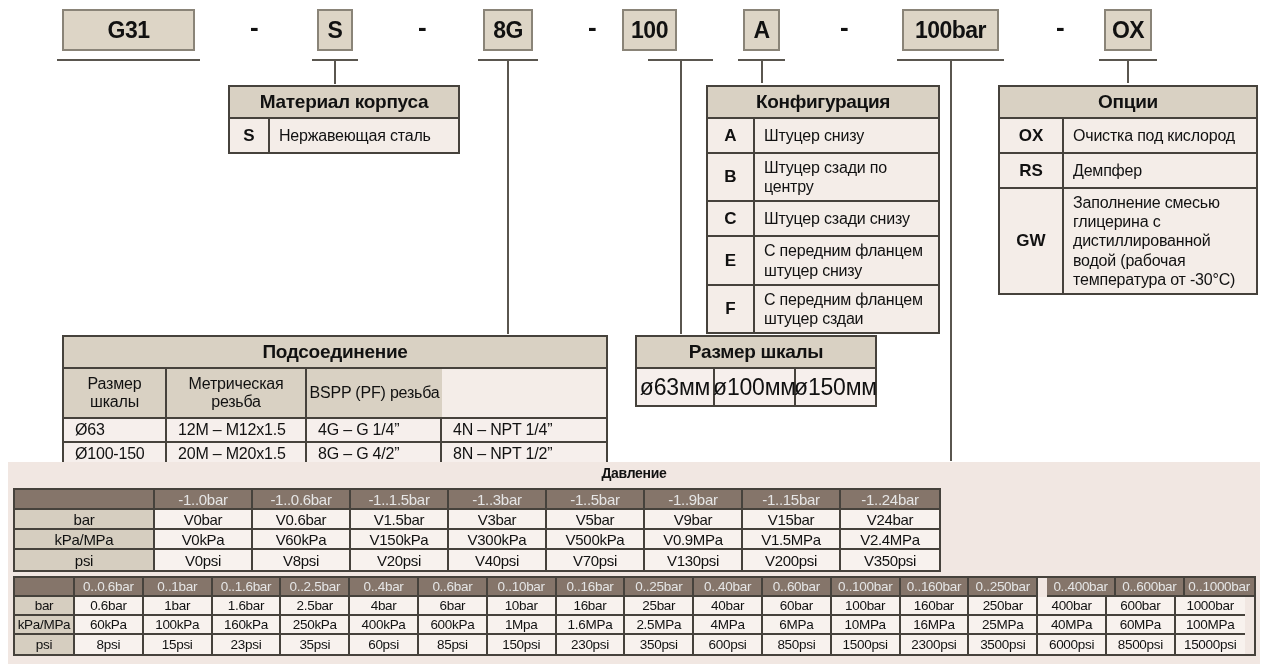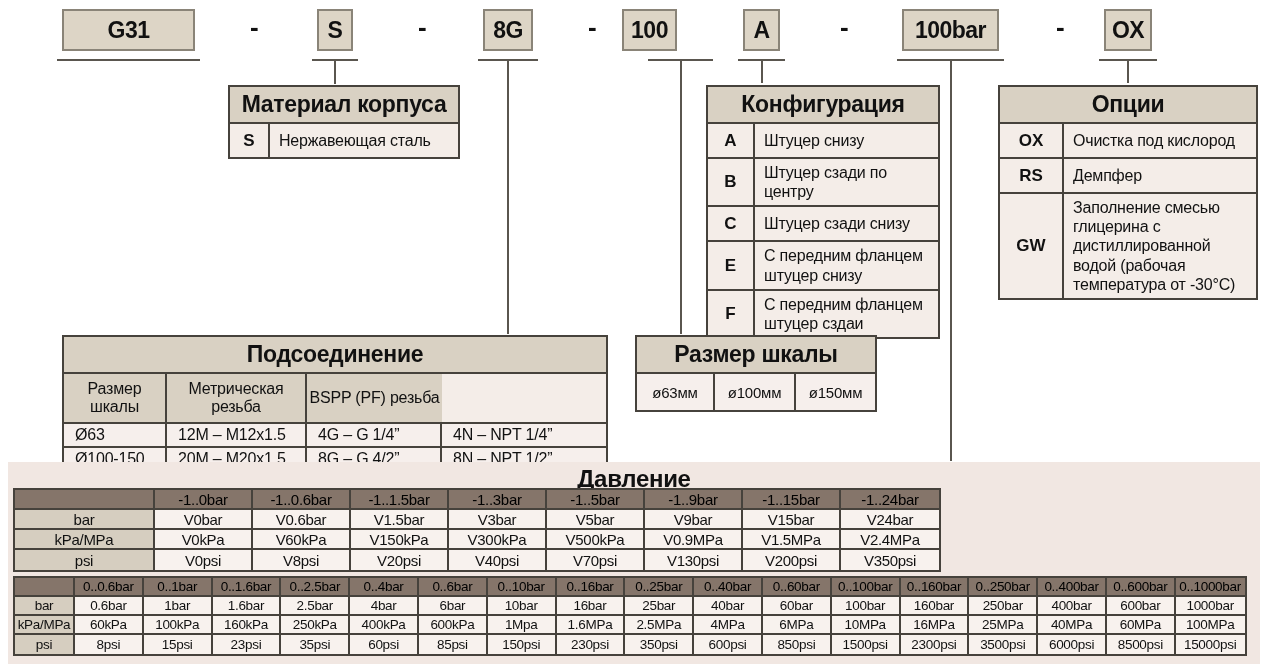--- a/index.html
+++ b/index.html
@@ -7,47 +7,47 @@
         font-family:"Liberation Sans","DejaVu Sans",sans-serif;color:#111;}
   
   .code-box{position:absolute;top:9px;height:42px;background:#ddd5c6;border:2px solid #8a8478;
             box-sizing:border-box;display:flex;align-items:center;justify-content:center;
             font-weight:bold;font-size:23px;letter-spacing:-0.5px;}
   .underline{position:absolute;top:59px;height:2px;background:#5a564f;}
   .connector{position:absolute;width:2px;background:#5a564f;}
   .dash{position:absolute;top:12px;font-weight:bold;font-size:26px;}
   
   .lookup{position:absolute;border:2px solid #46423c;box-sizing:border-box;background:#f4ede8;}
-  .lk-title{background:#d9d1c3;font-weight:bold;text-align:center;font-size:23px;
+  .lk-title{background:#d9d1c3;font-weight:bold;text-align:center;font-size:19px;
             padding:4px 2px;border-bottom:2px solid #46423c;letter-spacing:-0.3px;}
   .lk-row{display:flex;border-bottom:2px solid #46423c;background:#f4ede8;min-height:33px;}
   .lk-row:last-child{border-bottom:none;}
   .lk-code{font-weight:bold;display:flex;align-items:center;justify-content:center;
            border-right:2px solid #46423c;font-size:17px;flex-shrink:0;}
   .lk-desc{padding:4px 9px;font-size:16px;line-height:1.2;display:flex;align-items:center;
            letter-spacing:-0.2px;}
   
   .cn-row{display:flex;border-bottom:2px solid #46423c;}
   .cn-row:last-child{border-bottom:none;}
   .cn-cell{box-sizing:border-box;border-right:2px solid #46423c;display:flex;align-items:center;
            background:#f6efec;font-size:16px;letter-spacing:-0.2px;}
   .cn-cell:last-child{border-right:none;}
   .cn-hcell{background:#d9d1c3;justify-content:center;text-align:center;height:48px;line-height:1.15;}
   .cn-dcell{height:22px;padding-left:11px;}
-  .dial-cell{height:36px;justify-content:center;font-size:15px;}
+  .dial-cell{height:36px;justify-content:center;font-size:23px;}
   
   .panel{position:absolute;left:8px;top:462px;width:1252px;height:202px;background:#f1e7e2;}
-  .panel-title{text-align:center;font-weight:bold;font-size:24px;padding-top:3px;letter-spacing:-0.3px;}
+  .panel-title{text-align:center;font-weight:bold;font-size:14px;padding-top:3px;letter-spacing:-0.3px;}
   .ptable{position:absolute;border:2px solid #46423c;box-sizing:content-box;background:#f1e7e2;}
   .pr-row{display:flex;}
   .pr-cell{box-sizing:border-box;border-right:2px solid #46423c;border-bottom:2px solid #46423c;
            display:flex;align-items:center;justify-content:center;letter-spacing:-0.3px;}
   .pr-row .pr-cell:last-child{border-right:none;}
   .pr-row:last-child .pr-cell{border-bottom:none;}
-  .pr-dark{background:#85756a;color:#000000;}
+  .pr-dark{background:#85756a;color:#e5e5e5;}
   .pr-label{background:#d6cec0;}
   .pr-val{background:#f8f2ee;}
   .vac .pr-cell{height:20px;font-size:15px;}
   .gauge .pr-cell{height:19px;font-size:13.5px;}
 </style>
 </head>
 <body>
 
 <div class="page">
   <div id="code-row">
@@ -231,21 +231,21 @@
         <div class="pr-cell pr-dark" style="width: 68.8px;">0..4bar</div>
         <div class="pr-cell pr-dark" style="width: 68.8px;">0..6bar</div>
         <div class="pr-cell pr-dark" style="width: 68.8px;">0..10bar</div>
         <div class="pr-cell pr-dark" style="width: 68.8px;">0..16bar</div>
         <div class="pr-cell pr-dark" style="width: 68.8px;">0..25bar</div>
         <div class="pr-cell pr-dark" style="width: 68.8px;">0..40bar</div>
         <div class="pr-cell pr-dark" style="width: 68.8px;">0..60bar</div>
         <div class="pr-cell pr-dark" style="width: 68.8px;">0..100bar</div>
         <div class="pr-cell pr-dark" style="width: 68.8px;">0..160bar</div>
         <div class="pr-cell pr-dark" style="width: 68.8px;">0..250bar</div>
-        <div class="pr-cell pr-dark" style="width: 68.8px;">0..400bar</div>
+        <div class="pr-cell pr-dark" style="width: 68.8px; margin-left: 9px;">0..400bar</div>
         <div class="pr-cell pr-dark" style="width: 68.8px;">0..600bar</div>
         <div class="pr-cell pr-dark" style="width: 68.8px;">0..1000bar</div>
       </div>
       <div class="pr-row">
         <div class="pr-cell pr-label" style="width: 60px;">bar</div>
         <div class="pr-cell pr-val" style="width: 68.8px;">0.6bar</div>
         <div class="pr-cell pr-val" style="width: 68.8px;">1bar</div>
         <div class="pr-cell pr-val" style="width: 68.8px;">1.6bar</div>
         <div class="pr-cell pr-val" style="width: 68.8px;">2.5bar</div>
         <div class="pr-cell pr-val" style="width: 68.8px;">4bar</div>

